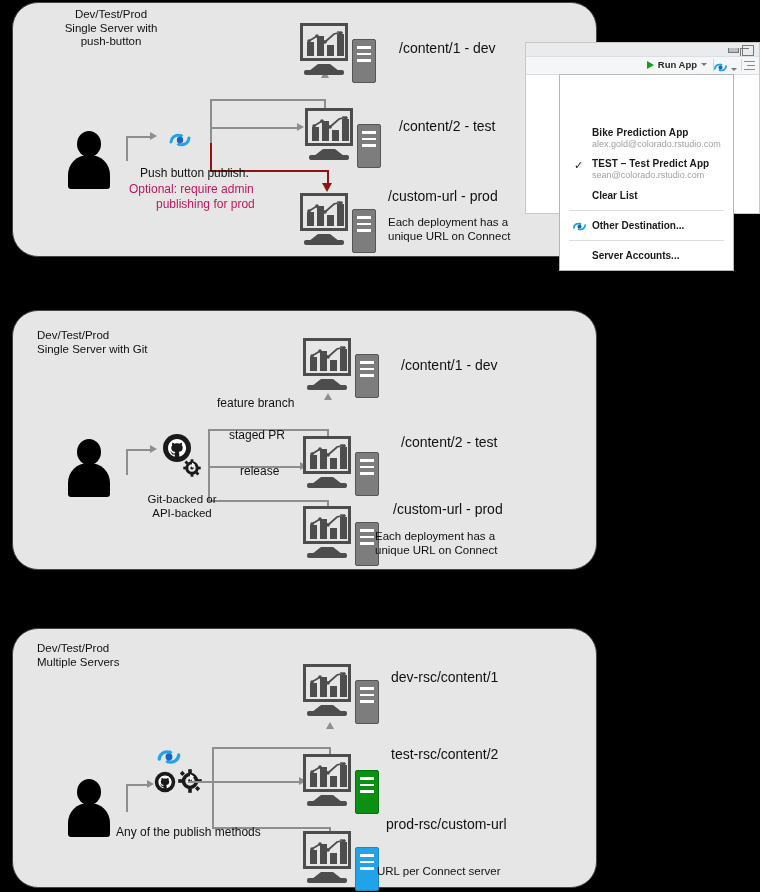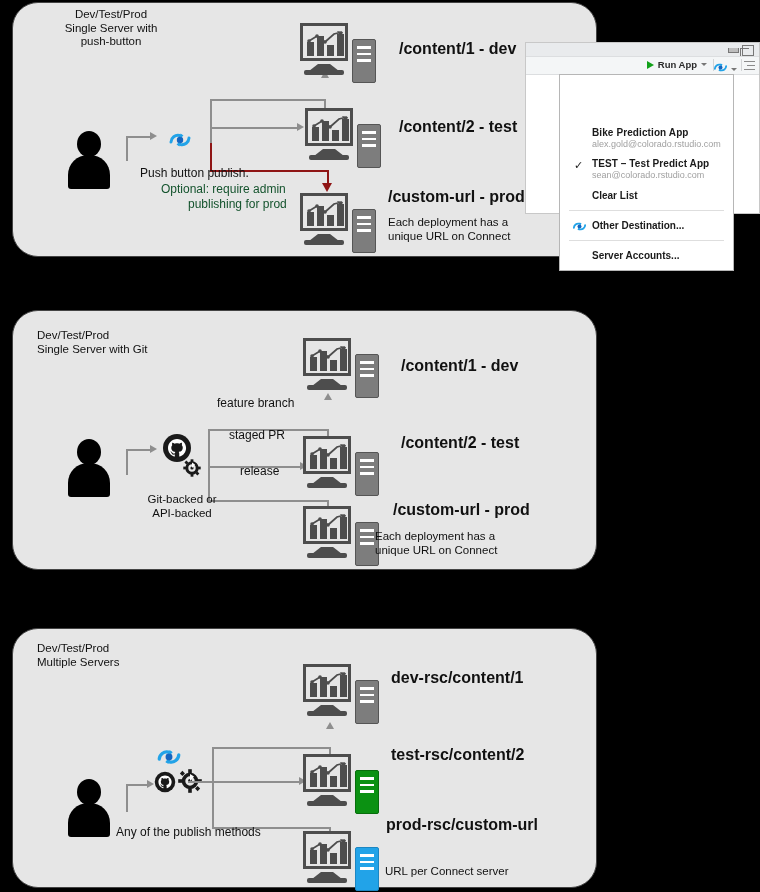--- a/index.html
+++ b/index.html
@@ -43,22 +43,22 @@
   .ln{position:absolute;background:#8e8e8e;}
   .ln.h{height:1.6px;} .ln.v{width:1.6px;}
   .ln.red{background:#8f1515;}
   .arw{position:absolute;width:0;height:0;}
   .arw.r{border-left:7px solid #8e8e8e;border-top:4.5px solid transparent;border-bottom:4.5px solid transparent;}
   .arw.u{border-bottom:7px solid #8e8e8e;border-left:4.5px solid transparent;border-right:4.5px solid transparent;}
   .arw.d{border-top:7px solid #8e8e8e;border-left:4.5px solid transparent;border-right:4.5px solid transparent;}
   .arw.d.red{border-top-color:#8f1515;border-left-width:5.5px;border-right-width:5.5px;border-top-width:9px;}
 
   .lbl{position:absolute;font-size:12px;color:#111;white-space:nowrap;}
-  .lbl.b{font-weight:bold;font-size:16px;}
-  .lbl.red{color:#14532d;margin-left:32px;}
+  .lbl.b{font-weight:normal;font-size:14px;}
+  .lbl.red{color:#be185d;}
   .cap{position:absolute;font-size:11.5px;color:#111;line-height:14px;white-space:pre;}
 
   .ico{position:absolute;}
 
   
   #rstudio-window{position:absolute;left:525px;top:42px;width:235px;height:172px;
                   background:#fff;border:1px solid #c8c8c8;box-sizing:border-box;}
   .rs-titlebar{height:13px;background:#e9ebed;border-bottom:1px solid #dcdee0;position:relative;}
   .rs-winbtns{position:absolute;right:5px;top:2px;display:flex;gap:3px;align-items:center;}
   .rs-min{width:9px;height:4px;border:1px solid #777;border-top:none;background:#bdbdbd;}
@@ -468,21 +468,21 @@
       </div>
         <div class="mon-base"></div>
         <div class="mon-foot"></div>
       <div class="srv blue">
           <i></i>
           <i></i>
           <i></i>
         </div>
     </div>
     <div class="lbl b" style="left:373px;top:187px;">prod-rsc/custom-url</div>
-    <div class="cap" style="left:372px;top:235px;">URL per Connect server</div>
+    <div class="cap" style="left:364px;top:235px;">URL per Connect server</div>
 
     <div class="lbl" style="left:103px;top:196px;">Any of the publish methods</div>
   </div>
 
   <div id="rstudio-window">
     <div class="rs-titlebar">
       <div class="rs-winbtns">
         <div class="rs-min"></div>
         <div class="rs-max"></div>
       </div>

